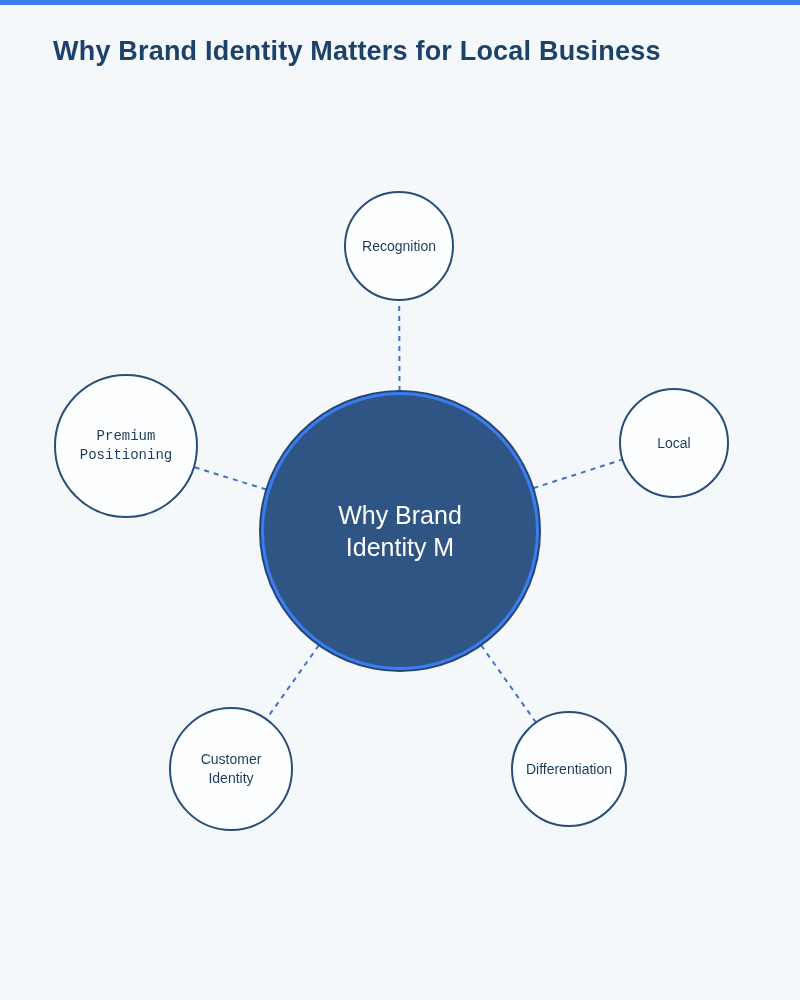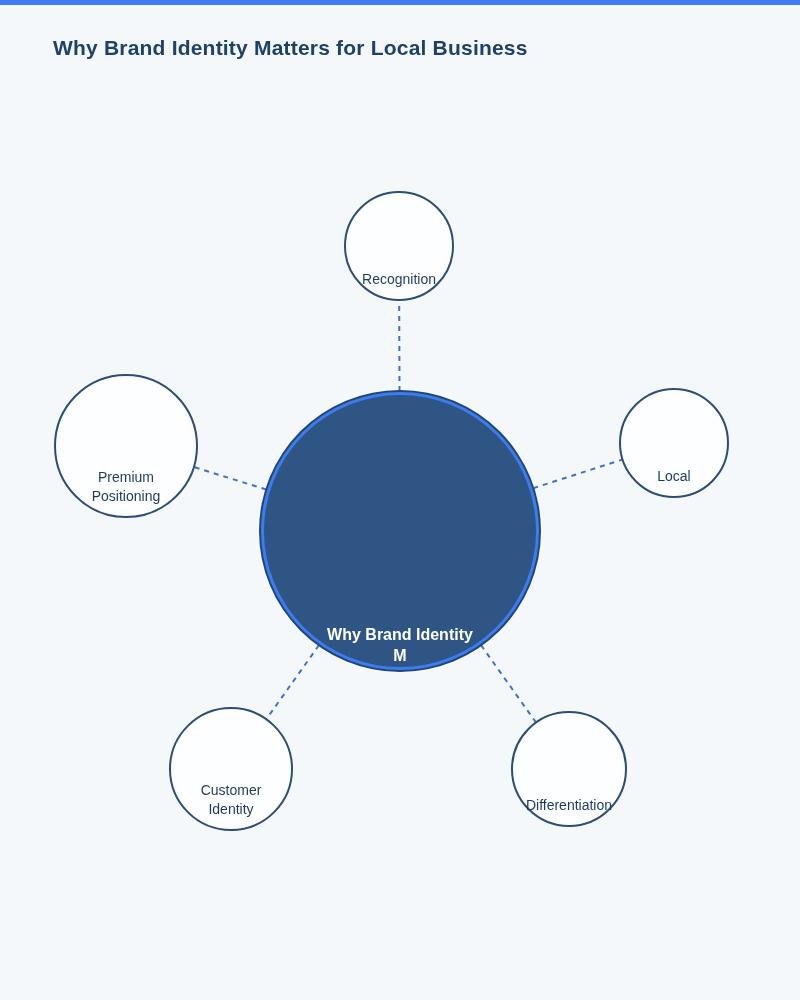--- a/index.html
+++ b/index.html
@@ -25,68 +25,68 @@
   }
   .top-strip {
     position: absolute;
     left: 0; top: 0;
     width: 800px; height: 5px;
     background: var(--strip);
   }
   .page-title {
     position: absolute;
     left: 53px; top: 36px;
-    font-size: 21px;
+    font-size: 27px;
     font-weight: 700;
     color: var(--title-color);
     letter-spacing: 0.2px;
   }
   .connector-layer {
     position: absolute;
     left: 0; top: 0;
     width: 800px; height: 1000px;
   }
   .connector-layer line {
     stroke: var(--connector);
     stroke-width: 2;
     stroke-dasharray: 5 5;
   }
   .node {
     position: absolute;
     border-radius: 50%;
     display: flex;
-    align-items: flex-end;
+    align-items: center;
     justify-content: center;
     text-align: center;
   }
   .satellite {
     background: var(--node-fill);
     border: 2.5px solid var(--node-border);
     color: var(--node-text);
     font-size: 14px;
     line-height: 1.35;
     padding: 10px;
   }
   .node-center {
     left: 261px; top: 392px;
     width: 278px; height: 278px;
     background: var(--center-fill);
     border: 3px solid var(--center-ring);
     box-shadow: 0 0 0 2px var(--center-edge);
   }
   .center-label {
     color: var(--center-text);
-    font-size: 16px;
-    font-weight: 700;
+    font-size: 25px;
+    font-weight: 400;
     line-height: 1.3;
     max-width: 160px;
   }
   .node-recognition { left: 344px; top: 191px; width: 110px; height: 110px; }
   .node-trust        { left: 619px; top: 388px; width: 110px; height: 110px; }
-  .node-premium      { left: 54px;  top: 374px; width: 144px; height: 144px; }
+  .node-premium      { left: 54px;  top: 374px; width: 144px; height: 144px; font-family: Liberation Mono, monospace; }
   .node-loyalty      { left: 169px; top: 707px; width: 124px; height: 124px; }
   .node-diff         { left: 511px; top: 711px; width: 116px; height: 116px; }
 </style>
 </head>
 <body>
 
 <div class="top-strip"></div>
 
 <h1 class="page-title">Why Brand Identity Matters for Local Business</h1>
 

